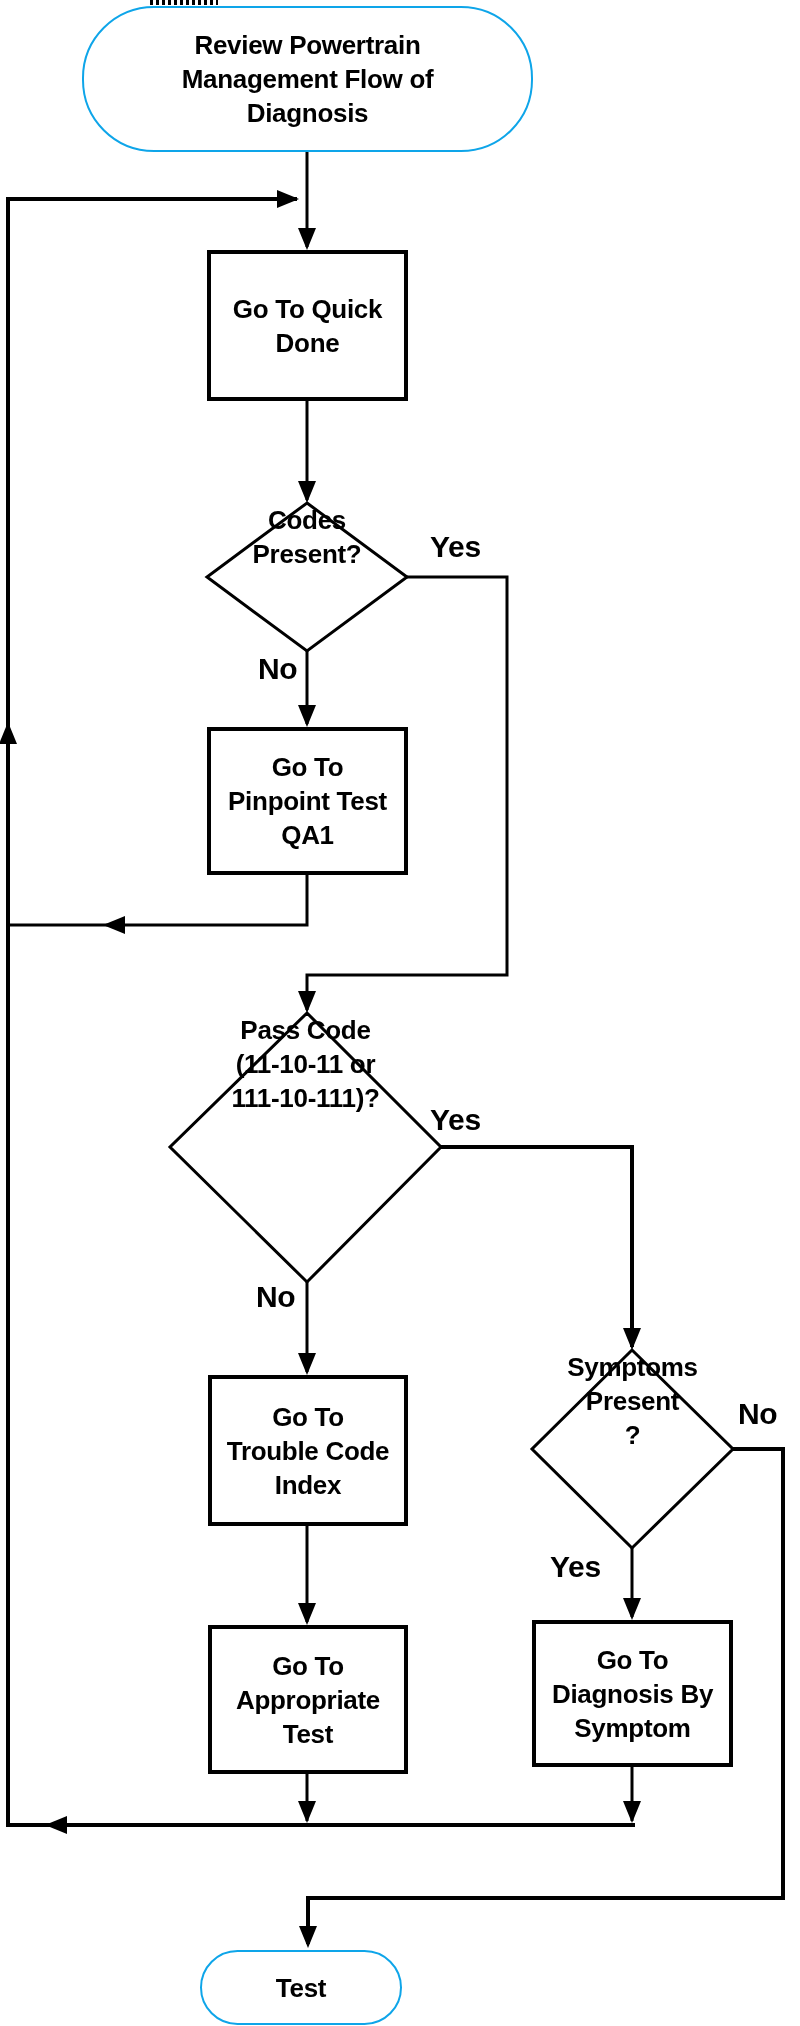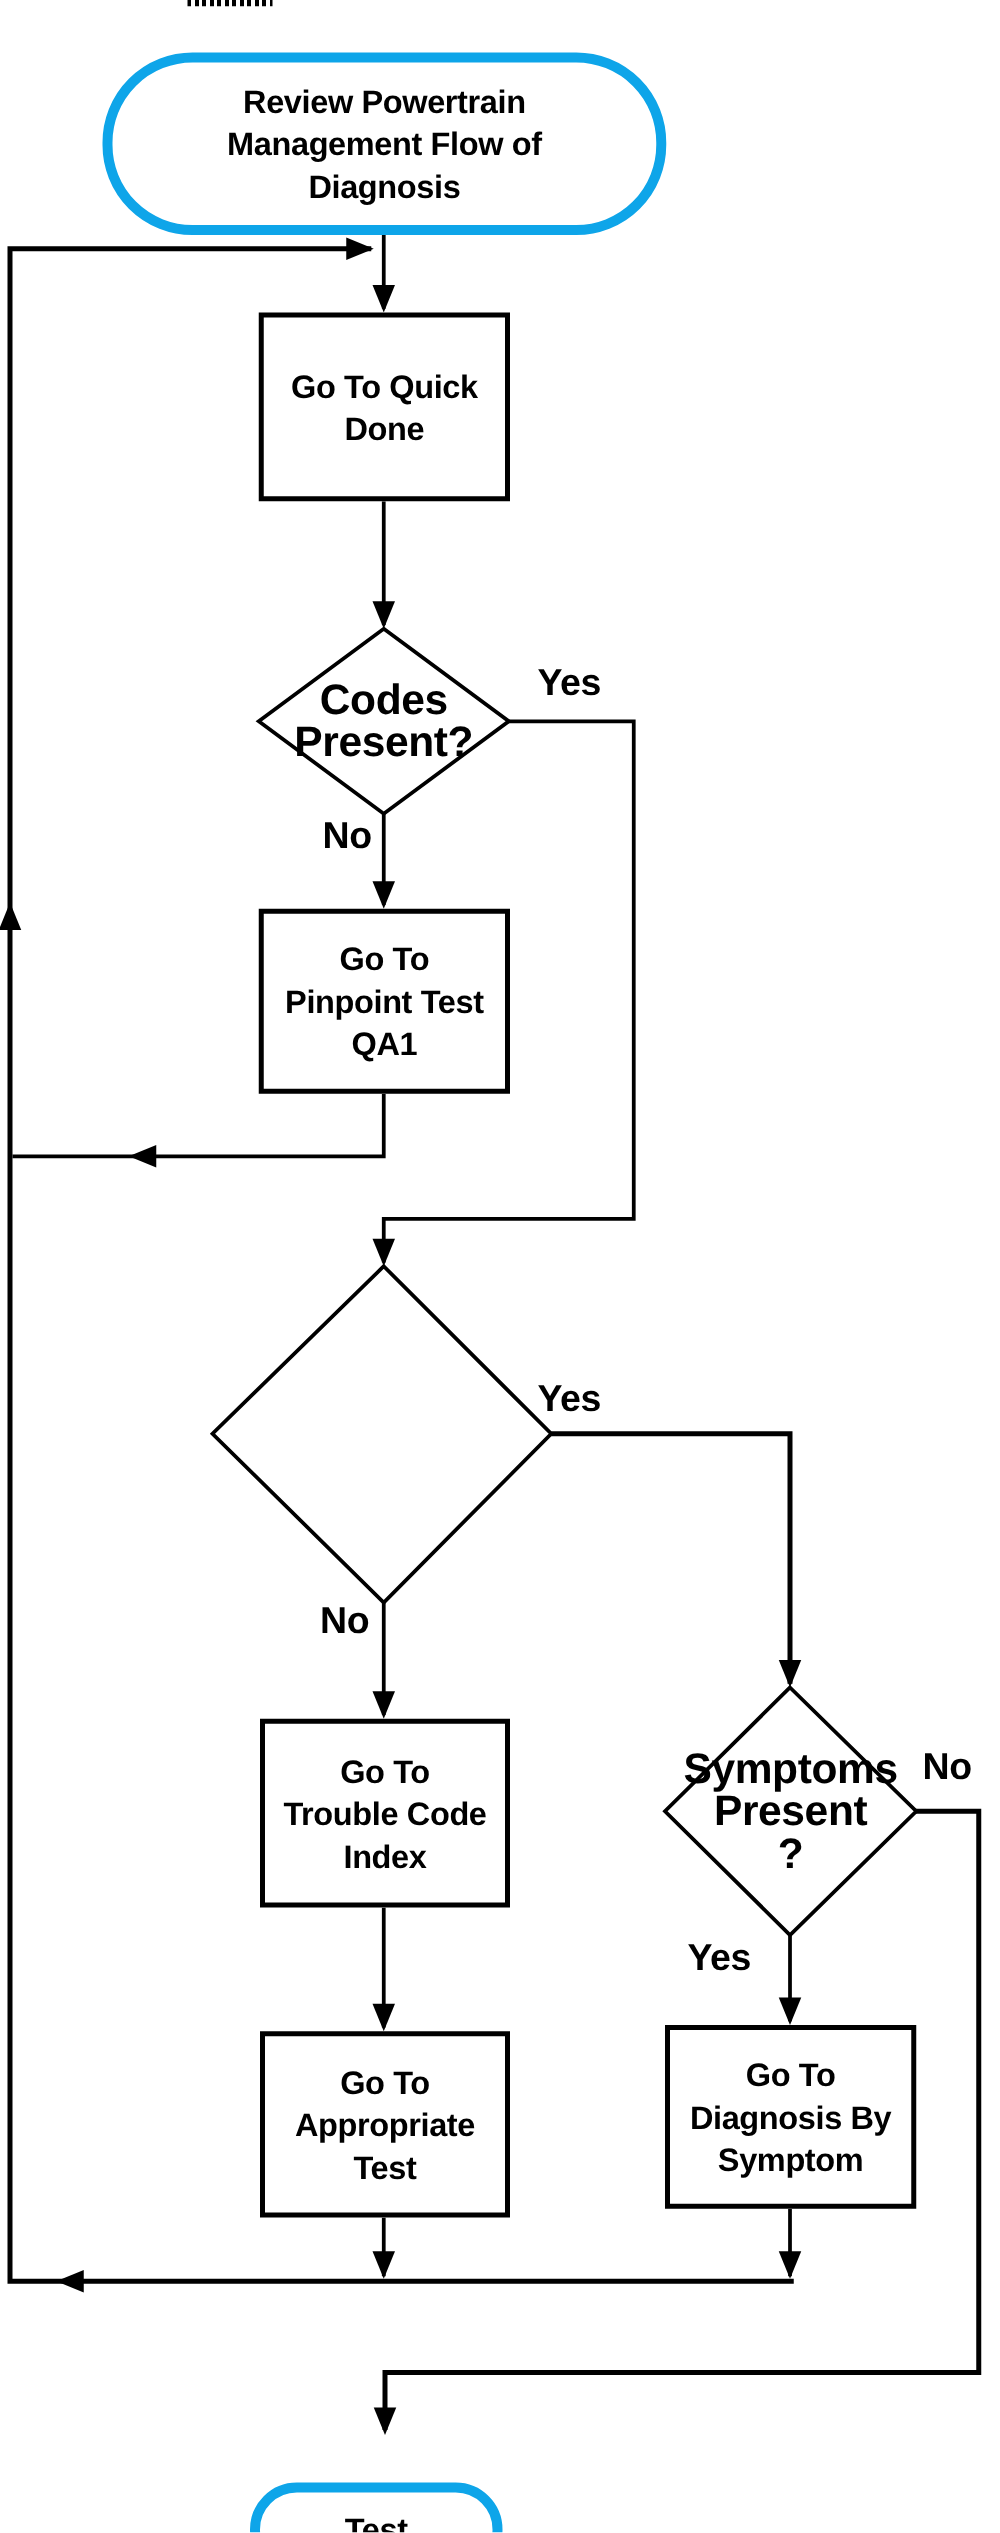--- a/index.html
+++ b/index.html
@@ -18,26 +18,26 @@
     display:flex;align-items:center;justify-content:center;
     text-align:center;
     font-weight:bold;
     font-size:26px;
     line-height:34px;
     letter-spacing:-0.3px;
     white-space:pre-line;
     background:#ffffff;
   }
   .process{border:4px solid #000;}
-  .terminator{border:8px solid #0ea5e9;margin-top:36px;}
+  .terminator{border:2px solid #0ea5e9;}
   .diamond-label{
     position:absolute;
-    display:flex;align-items:center;justify-content:center;
+    display:flex;align-items:flex-start;justify-content:center;
     text-align:center;
-    font-weight:bold;font-size:34px;line-height:34px;
+    font-weight:bold;font-size:26px;line-height:34px;
     letter-spacing:-0.3px;
     white-space:pre-line;
     background:transparent;
   }
   .edge-label{
     position:absolute;
     font-weight:bold;font-size:30px;line-height:28px;
     letter-spacing:-0.3px;
     white-space:nowrap;
   }
@@ -123,20 +123,25 @@
     <span>Codes
 Present?</span>
   </div>
 
   <div class="node process" style="left:207px;top:727px;width:201px;height:148px;">
     <span>Go To
 Pinpoint Test
 QA1</span>
   </div>
 
+  <div class="diamond-label" style="left:170px;top:1013px;width:271px;height:269px;">
+    <span>Pass Code
+(11-10-11 or
+111-10-111)?</span>
+  </div>
 
   <div class="node process" style="left:208px;top:1375px;width:200px;height:151px;">
     <span>Go To
 Trouble Code
 Index</span>
   </div>
 
   <div class="node process" style="left:208px;top:1625px;width:200px;height:149px;">
     <span>Go To
 Appropriate

